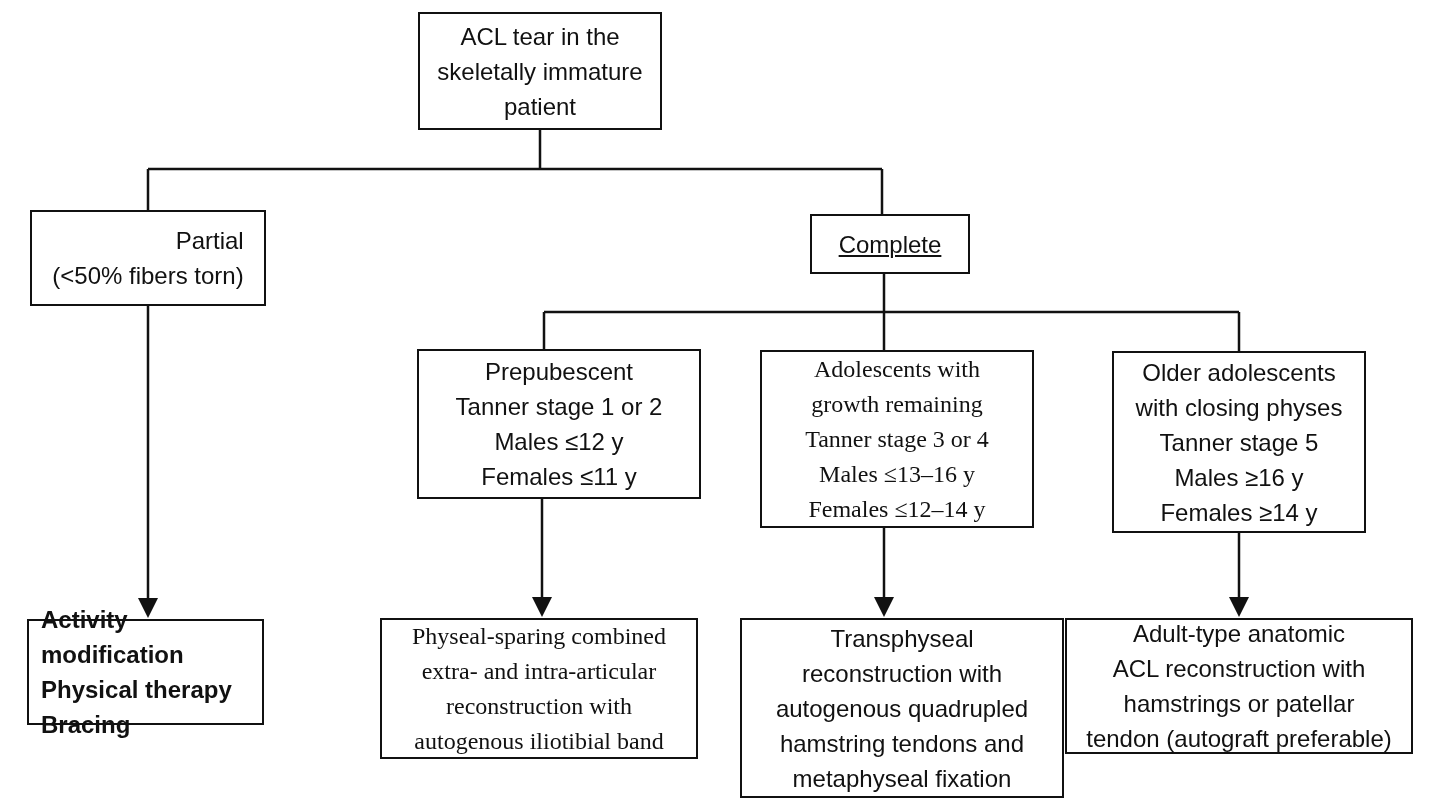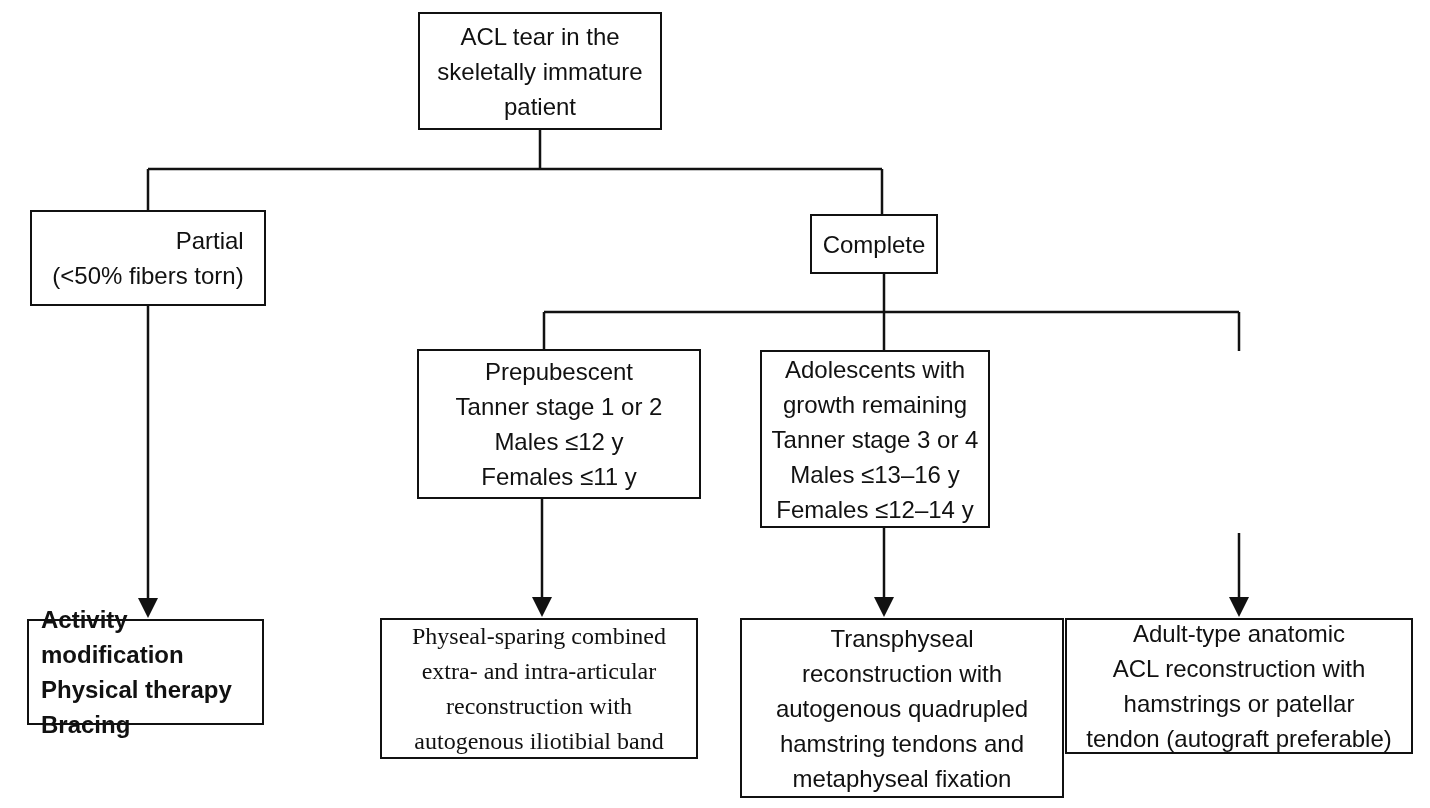--- a/index.html
+++ b/index.html
@@ -32,23 +32,23 @@
   }
   .node.left-align {
     justify-content: flex-start;
     text-align: left;
     padding-left: 12px;
     font-weight: bold;
   }
   
   .n-root         { left: 418px;  top: 12px;  width: 244px; height: 118px; }
   .n-partial      { left: 30px;   top: 210px; width: 236px; height: 96px; text-align: right;  }
-  .n-complete     { left: 810px;  top: 214px; width: 128px; height: 60px;  }
+  .n-complete     { left: 810px;  top: 214px; width: 160px; height: 60px; text-decoration: underline;  }
   .n-prepubescent { left: 417px;  top: 349px; width: 284px; height: 150px; }
-  .n-adolescents  { left: 760px;  top: 350px; width: 230px; height: 178px; }
+  .n-adolescents  { left: 760px;  top: 350px; width: 274px; height: 178px; font-family: Liberation Serif, serif; }
   .n-older        { left: 1112px; top: 351px; width: 254px; height: 182px; }
   .n-activity     { left: 27px;   top: 619px; width: 237px; height: 106px; }
   .n-physeal      { left: 380px;  top: 618px; width: 318px; height: 141px; font-family: Liberation Serif, serif; }
   .n-transphyseal { left: 740px;  top: 618px; width: 324px; height: 180px; }
   .n-adult        { left: 1065px; top: 618px; width: 348px; height: 136px; }
   .line { stroke: #111111; stroke-width: 2.5; fill: none; }
   .head { fill: #111111; stroke: none; }
 </style>
 </head>
 <body>
@@ -79,20 +79,25 @@
   <div class="node n-complete">Complete</div>
   <div class="node n-prepubescent">Prepubescent
 Tanner stage 1 or 2
 Males ≤12 y
 Females ≤11 y</div>
   <div class="node n-adolescents">Adolescents with
 growth remaining
 Tanner stage 3 or 4
 Males ≤13–16 y
 Females ≤12–14 y</div>
+  <div class="node n-older">Older adolescents
+with closing physes
+Tanner stage 5
+Males ≥16 y
+Females ≥14 y</div>
   <div class="node n-activity left-align">Activity modification
 Physical therapy
 Bracing</div>
   <div class="node n-physeal">Physeal-sparing combined
 extra- and intra-articular
 reconstruction with
 autogenous iliotibial band</div>
   <div class="node n-transphyseal">Transphyseal
 reconstruction with
 autogenous quadrupled

